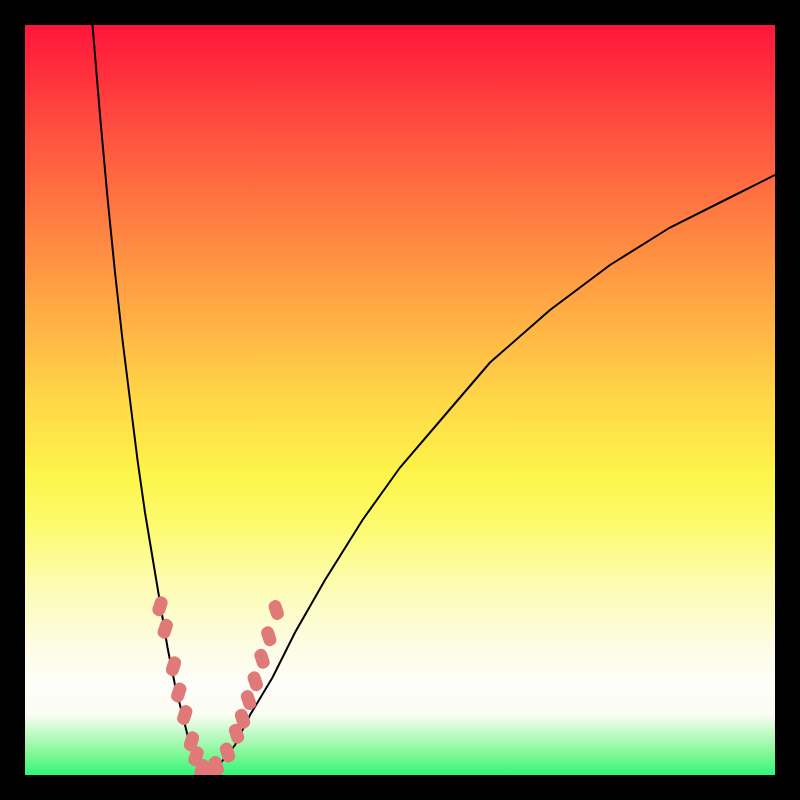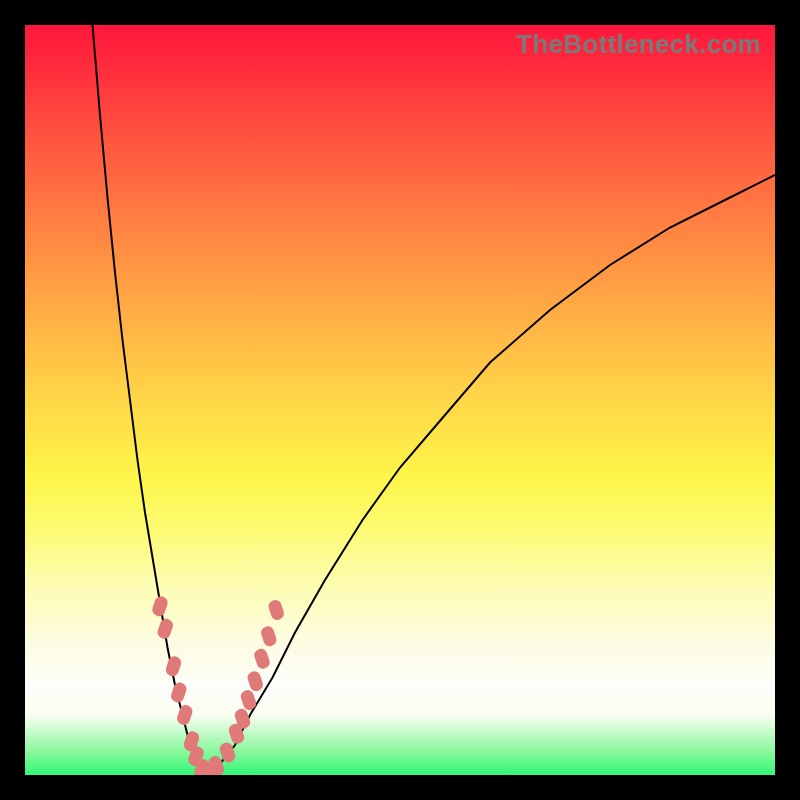--- a/index.html
+++ b/index.html
@@ -66,21 +66,20 @@
   .marker {
     fill: #e07a78;
     stroke: none;
   }
 </style>
 </head>
 <body>
 
 <div class="frame">
   <div class="plot-area">
-    <div class="watermark">TheBottleneck.com</div>
     <svg viewBox="0 0 750 750">
       <g id="curves-group">
           <path d="M67.50 0.00 L75.00 90.00 L82.50 172.50 L90.00 247.50 L97.50 315.00 L105.00 375.00 L112.50 435.00 L120.00 487.50 L127.50 532.50 L135.00 577.50 L142.50 622.50 L150.00 660.00 L157.50 690.00 L165.00 720.00 L172.50 738.75 L180.00 750.00" class="curve"></path>
           <path d="M180.00 750.00 L195.00 738.75 L210.00 720.00 L225.00 690.00 L247.50 652.50 L270.00 607.50 L300.00 555.00 L337.50 495.00 L375.00 442.50 L420.00 390.00 L465.00 337.50 L525.00 285.00 L585.00 240.00 L645.00 202.50 L705.00 172.50 L750.00 150.00" class="curve"></path>
         </g>
       <g id="markers-group">
           <rect x="128.50" y="571.25" width="13" height="20" rx="6" ry="6" class="marker" transform="rotate(18 135.00 581.25)"></rect>
           <rect x="133.75" y="593.75" width="13" height="20" rx="6" ry="6" class="marker" transform="rotate(18 140.25 603.75)"></rect>
           <rect x="142.00" y="631.25" width="13" height="20" rx="6" ry="6" class="marker" transform="rotate(18 148.50 641.25)"></rect>
           <rect x="147.25" y="657.50" width="13" height="20" rx="6" ry="6" class="marker" transform="rotate(18 153.75 667.50)"></rect>

